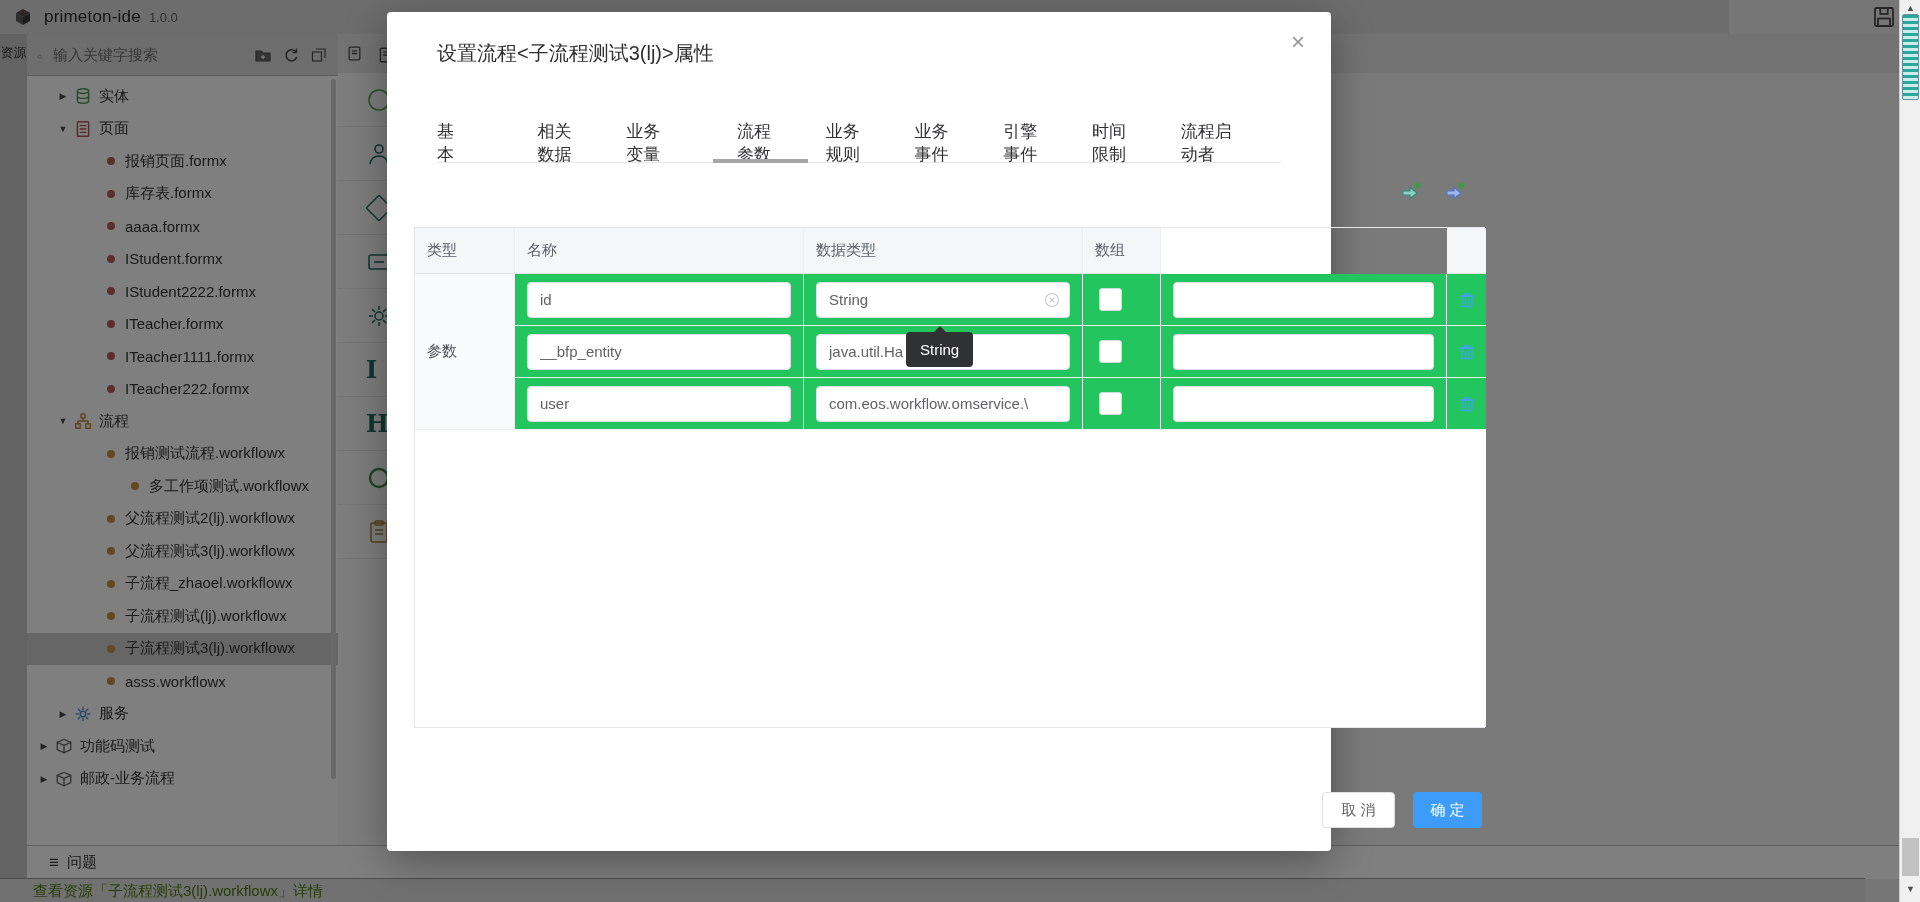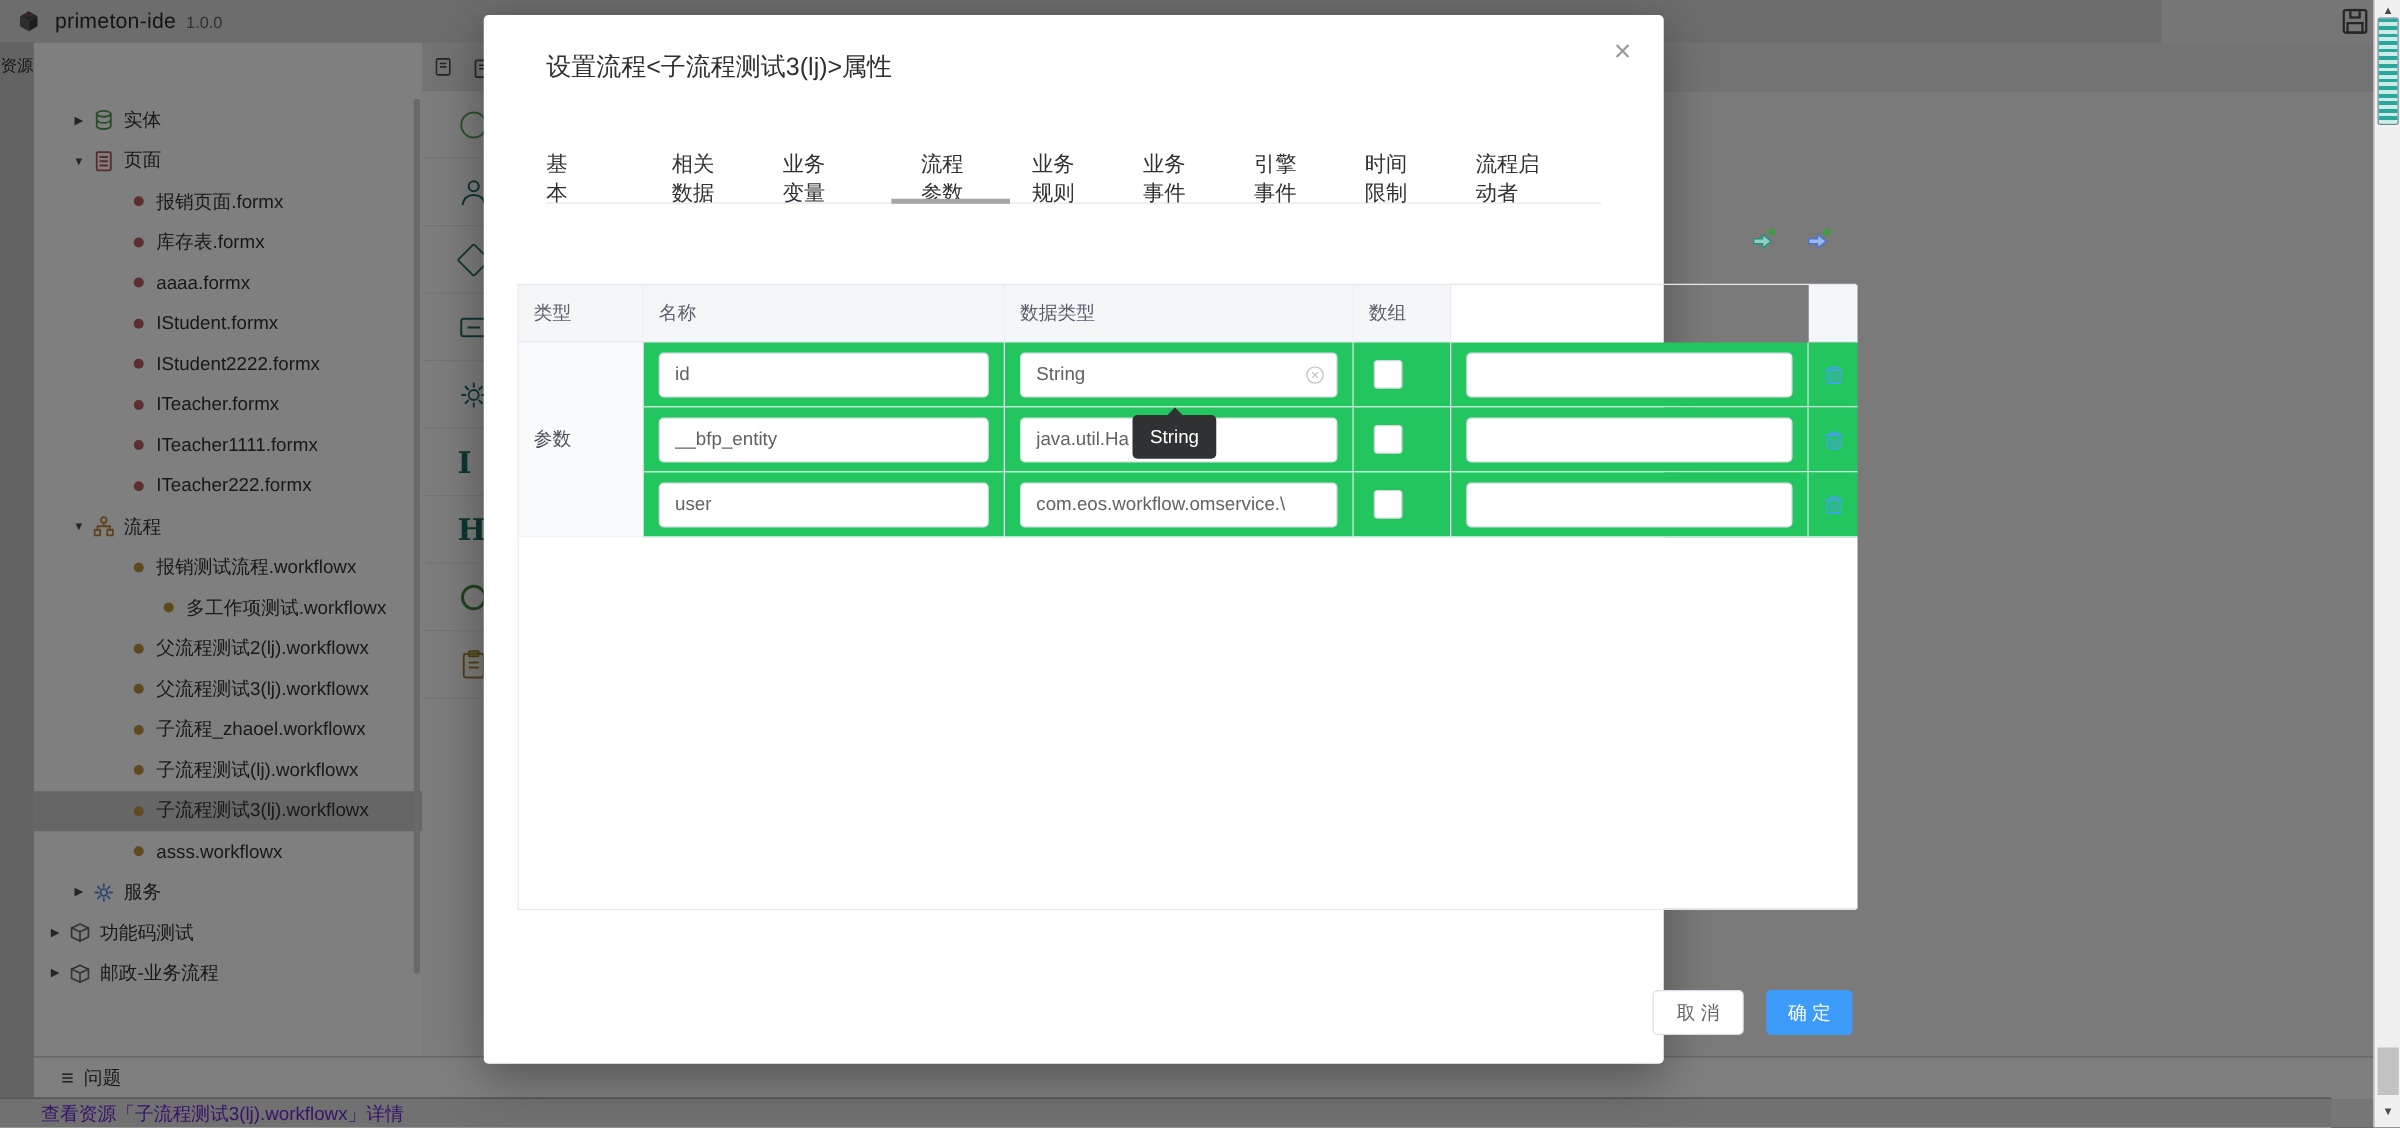--- a/index.html
+++ b/index.html
@@ -41,21 +41,21 @@
   .edtab .ticon{margin-right:5px;}
   .canvas{position:absolute;left:0;top:39px;right:0;bottom:0;background:#f5f5f5;}
   .palette{position:absolute;left:0;top:0;width:82px;bottom:0;background:#fbfbfb;border-right:1px solid #d6d6d6;}
   .prow{height:53px;display:flex;align-items:center;justify-content:center;border-bottom:1px solid #e9e9e9;}
   .prow svg,.prow span{width:26px;height:26px;}
   .pletter{font-family:"DejaVu Serif","Liberation Serif",serif;font-size:24px;font-weight:bold;color:#1d6f66;text-align:center;line-height:26px;}
 
   
   .problems{position:absolute;left:27px;top:845px;width:1872px;height:33px;background:#ffffff;border-top:1px solid #c2c2c2;display:flex;align-items:center;font-size:15px;color:#333;}
   .problems .picn{font-size:17px;color:#3c3c3c;margin:0 8px 0 22px;}
-  .statusbar{position:absolute;left:0;top:878px;width:1865px;height:24px;background:#e2e2e2;border-top:1px solid #9a9a9a;display:flex;align-items:center;font-size:15px;color:#6d28d9;}
+  .statusbar{position:absolute;left:0;top:878px;width:1865px;height:24px;background:#e2e2e2;border-top:1px solid #9a9a9a;display:flex;align-items:center;font-size:15px;color:#4d7c0f;}
   .statusbar span{margin-left:33px;}
 
   
   .overlay{position:absolute;left:0;top:0;width:1899px;height:902px;background:rgba(0,0,0,0.5);z-index:50;}
 
   
   .vscroll{position:absolute;left:1899px;top:0;width:21px;height:902px;background:#f0f0f0;border-left:1px solid #cfcfcf;z-index:120;}
   .vs-up{position:absolute;top:3px;left:0;right:0;text-align:center;font-size:9px;color:#4a4a4a;}
   .vs-stripes{position:absolute;left:2px;right:2px;top:14px;height:84px;border:1px solid #6a8f9c;border-radius:2px;background:repeating-linear-gradient(180deg,#2aa8a0 0 3px,#cdebe7 3px 6px);}
   .vs-thumb{position:absolute;left:2px;right:2px;top:838px;height:38px;background:#c2c2c2;}
@@ -115,20 +115,43 @@
           <rect x="4" y="9" width="8" height="5"></rect>
         </svg>
     </span>
   </div>
 
   <div class="leftrail">
     <div class="raillabel">资源</div>
   </div>
 
   <div class="sidebar">
+    <div class="searchrow">
+      <span class="mag">
+        <svg viewBox="0 0 16 16" fill="none" stroke="#7c7c7c" stroke-width="1.4">
+            <circle cx="6.8" cy="6.8" r="4.2"></circle>
+            <line x1="10" y1="10" x2="14" y2="14"></line>
+          </svg>
+      </span>
+      <input placeholder="输入关键字搜索" style="">
+      <span class="s-icons">
+        <span><svg viewBox="0 0 18 18" fill="none" stroke="#4c4c4c" stroke-width="1.2">
+              <path d="M2 5h5l2 2h7v8H2z" fill="#6a6a6a"></path>
+              <path d="M9 9v4M7 11h4" stroke="#e8e8e8" stroke-width="1.4"></path>
+            </svg></span>
+        <span><svg viewBox="0 0 18 18" fill="none" stroke="#4c4c4c" stroke-width="1.6">
+              <path d="M14 6a5.5 5.5 0 1 0 .8 5"></path>
+              <path d="M14.5 2.5v4h-4" stroke-width="1.3"></path>
+            </svg></span>
+        <span><svg viewBox="0 0 18 18" fill="none" stroke="#4c4c4c" stroke-width="1.2">
+              <rect x="2.5" y="6" width="9" height="9"></rect>
+              <path d="M6 3h9v9"></path>
+            </svg></span>
+      </span>
+    </div>
     <div class="tree" id="tree">
         <div class="trow" style="padding-left: 29px;">
           <span class="arr">▶</span>
           <span class="ticon"><svg viewBox="0 0 16 16" fill="none" stroke-linecap="round" stroke-linejoin="round" stroke="#4a9e50" stroke-width="1.3">
               <ellipse cx="8" cy="3.6" rx="5" ry="2.1"></ellipse>
               <path d="M3 3.6v8.6c0 1.2 2.2 2.2 5 2.2s5-1 5-2.2V3.6"></path>
               <path d="M3 7.9c0 1.2 2.2 2.2 5 2.2s5-1 5-2.2"></path>
             </svg></span>
           <span>实体</span>
         </div>

